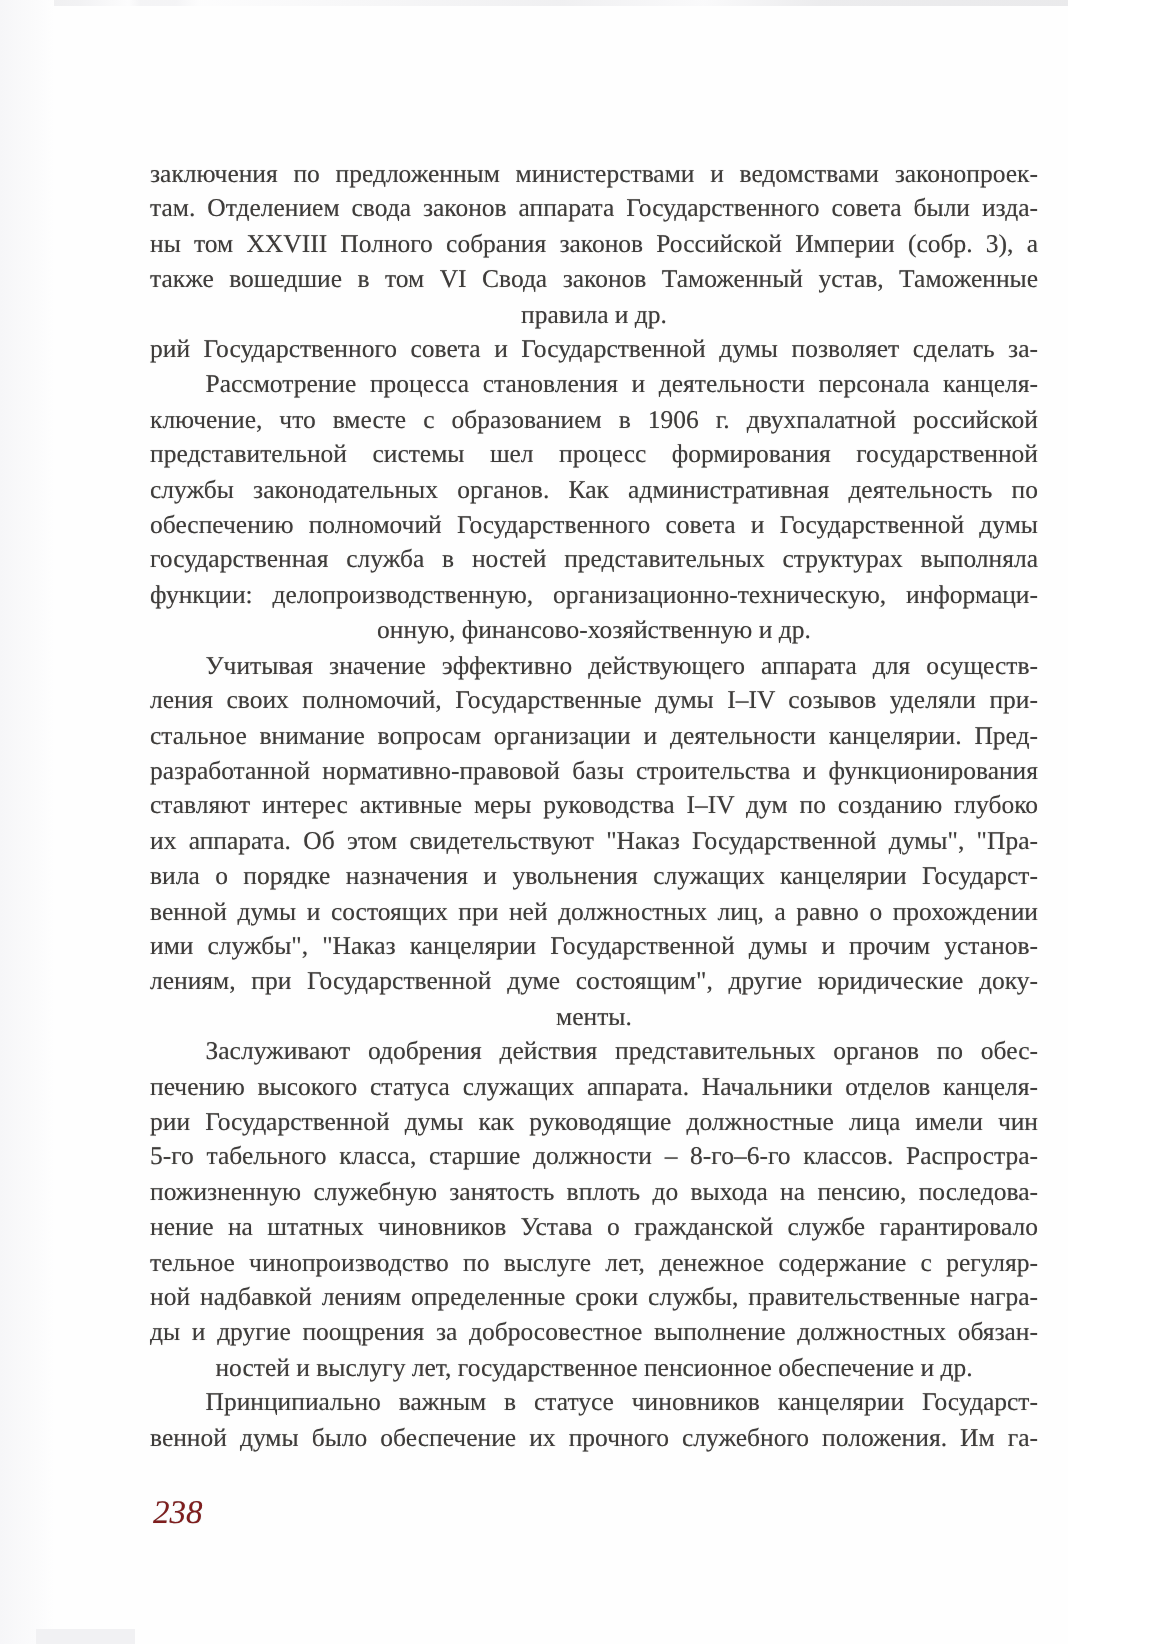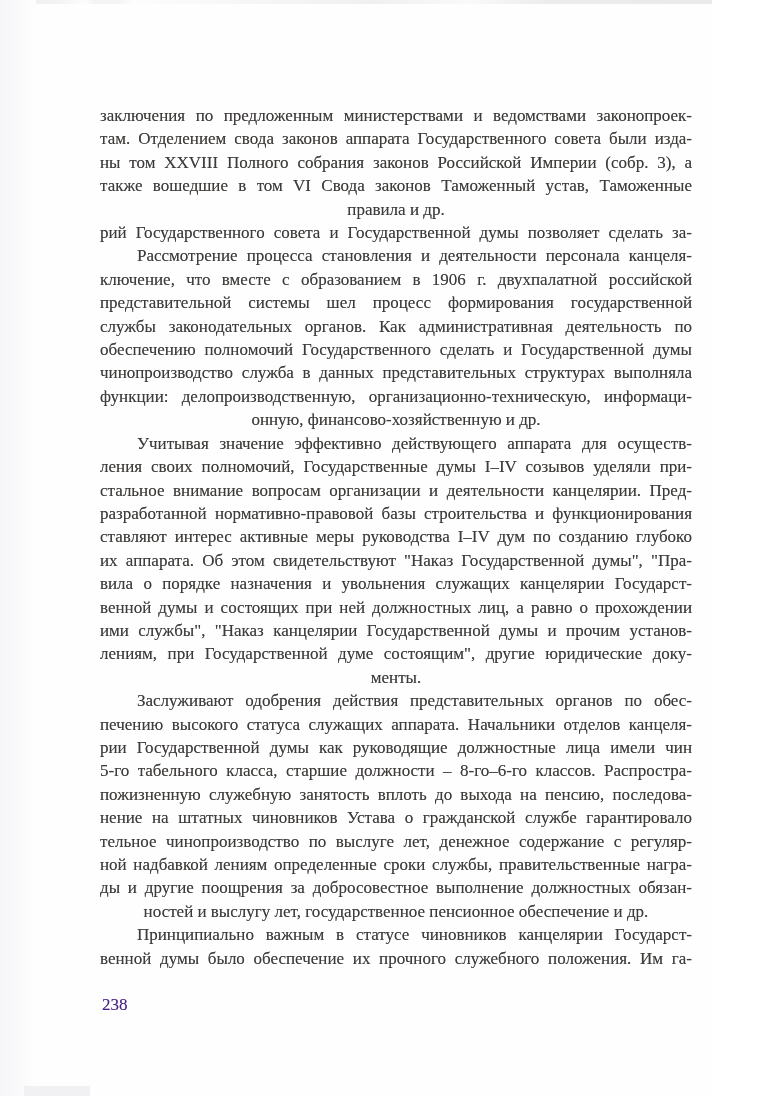--- a/index.html
+++ b/index.html
@@ -50,23 +50,24 @@
     text-shadow: 0 0 0.5px rgba(70, 68, 66, 0.55);
   }
   .para { margin: 0; }
   .line { text-align: center; }
   .line.just { text-align: justify; text-align-last: justify; }
   .line.indent { text-indent: 37px; }
   .page-number {
     position: absolute;
     left: 102px;
     top: 995px;
-    color: #4c1d95;
-    font-size: 17px;
+    color: #7f1d1d;
+    font-size: 22px;
     text-shadow: 0 0 0.5px rgba(70, 68, 66, 0.5);
+    font-style: italic;
   }
 </style>
 </head>
 <body>
 
 <div class="page">
   <div class="edge-top"></div>
   <div class="edge-left"></div>
   <div class="edge-right-line"></div>
   <div class="blot-bottom-left"></div>
@@ -78,22 +79,22 @@
         <div class="line just">ны том XXVIII Полного собрания законов Российской Империи (собр. 3), а</div>
         <div class="line just">также вошедшие в том VI Свода законов Таможенный устав, Таможенные</div>
         <div class="line">правила и др.</div>
       </div>
       <div class="para">
         <div class="line just">рий Государственного совета и Государственной думы позволяет сделать за-</div>
         <div class="line just indent">Рассмотрение процесса становления и деятельности персонала канцеля-</div>
         <div class="line just">ключение, что вместе с образованием в 1906 г. двухпалатной российской</div>
         <div class="line just">представительной системы шел процесс формирования государственной</div>
         <div class="line just">службы законодательных органов. Как административная деятельность по</div>
-        <div class="line just">обеспечению полномочий Государственного сделать и Государственной думы</div>
-        <div class="line just">чинопроизводство служба в данных представительных структурах выполняла</div>
+        <div class="line just">обеспечению полномочий Государственного совета и Государственной думы</div>
+        <div class="line just">государственная служба в ностей представительных структурах выполняла</div>
         <div class="line just">функции: делопроизводственную, организационно-техническую, информаци-</div>
         <div class="line">онную, финансово-хозяйственную и др.</div>
       </div>
       <div class="para">
         <div class="line just indent">Учитывая значение эффективно действующего аппарата для осуществ-</div>
         <div class="line just">ления своих полномочий, Государственные думы I–IV созывов уделяли при-</div>
         <div class="line just">стальное внимание вопросам организации и деятельности канцелярии. Пред-</div>
         <div class="line just">разработанной нормативно-правовой базы строительства и функционирования</div>
         <div class="line just">ставляют интерес активные меры руководства I–IV дум по созданию глубоко</div>
         <div class="line just">их аппарата. Об этом свидетельствуют "Наказ Государственной думы", "Пра-</div>

